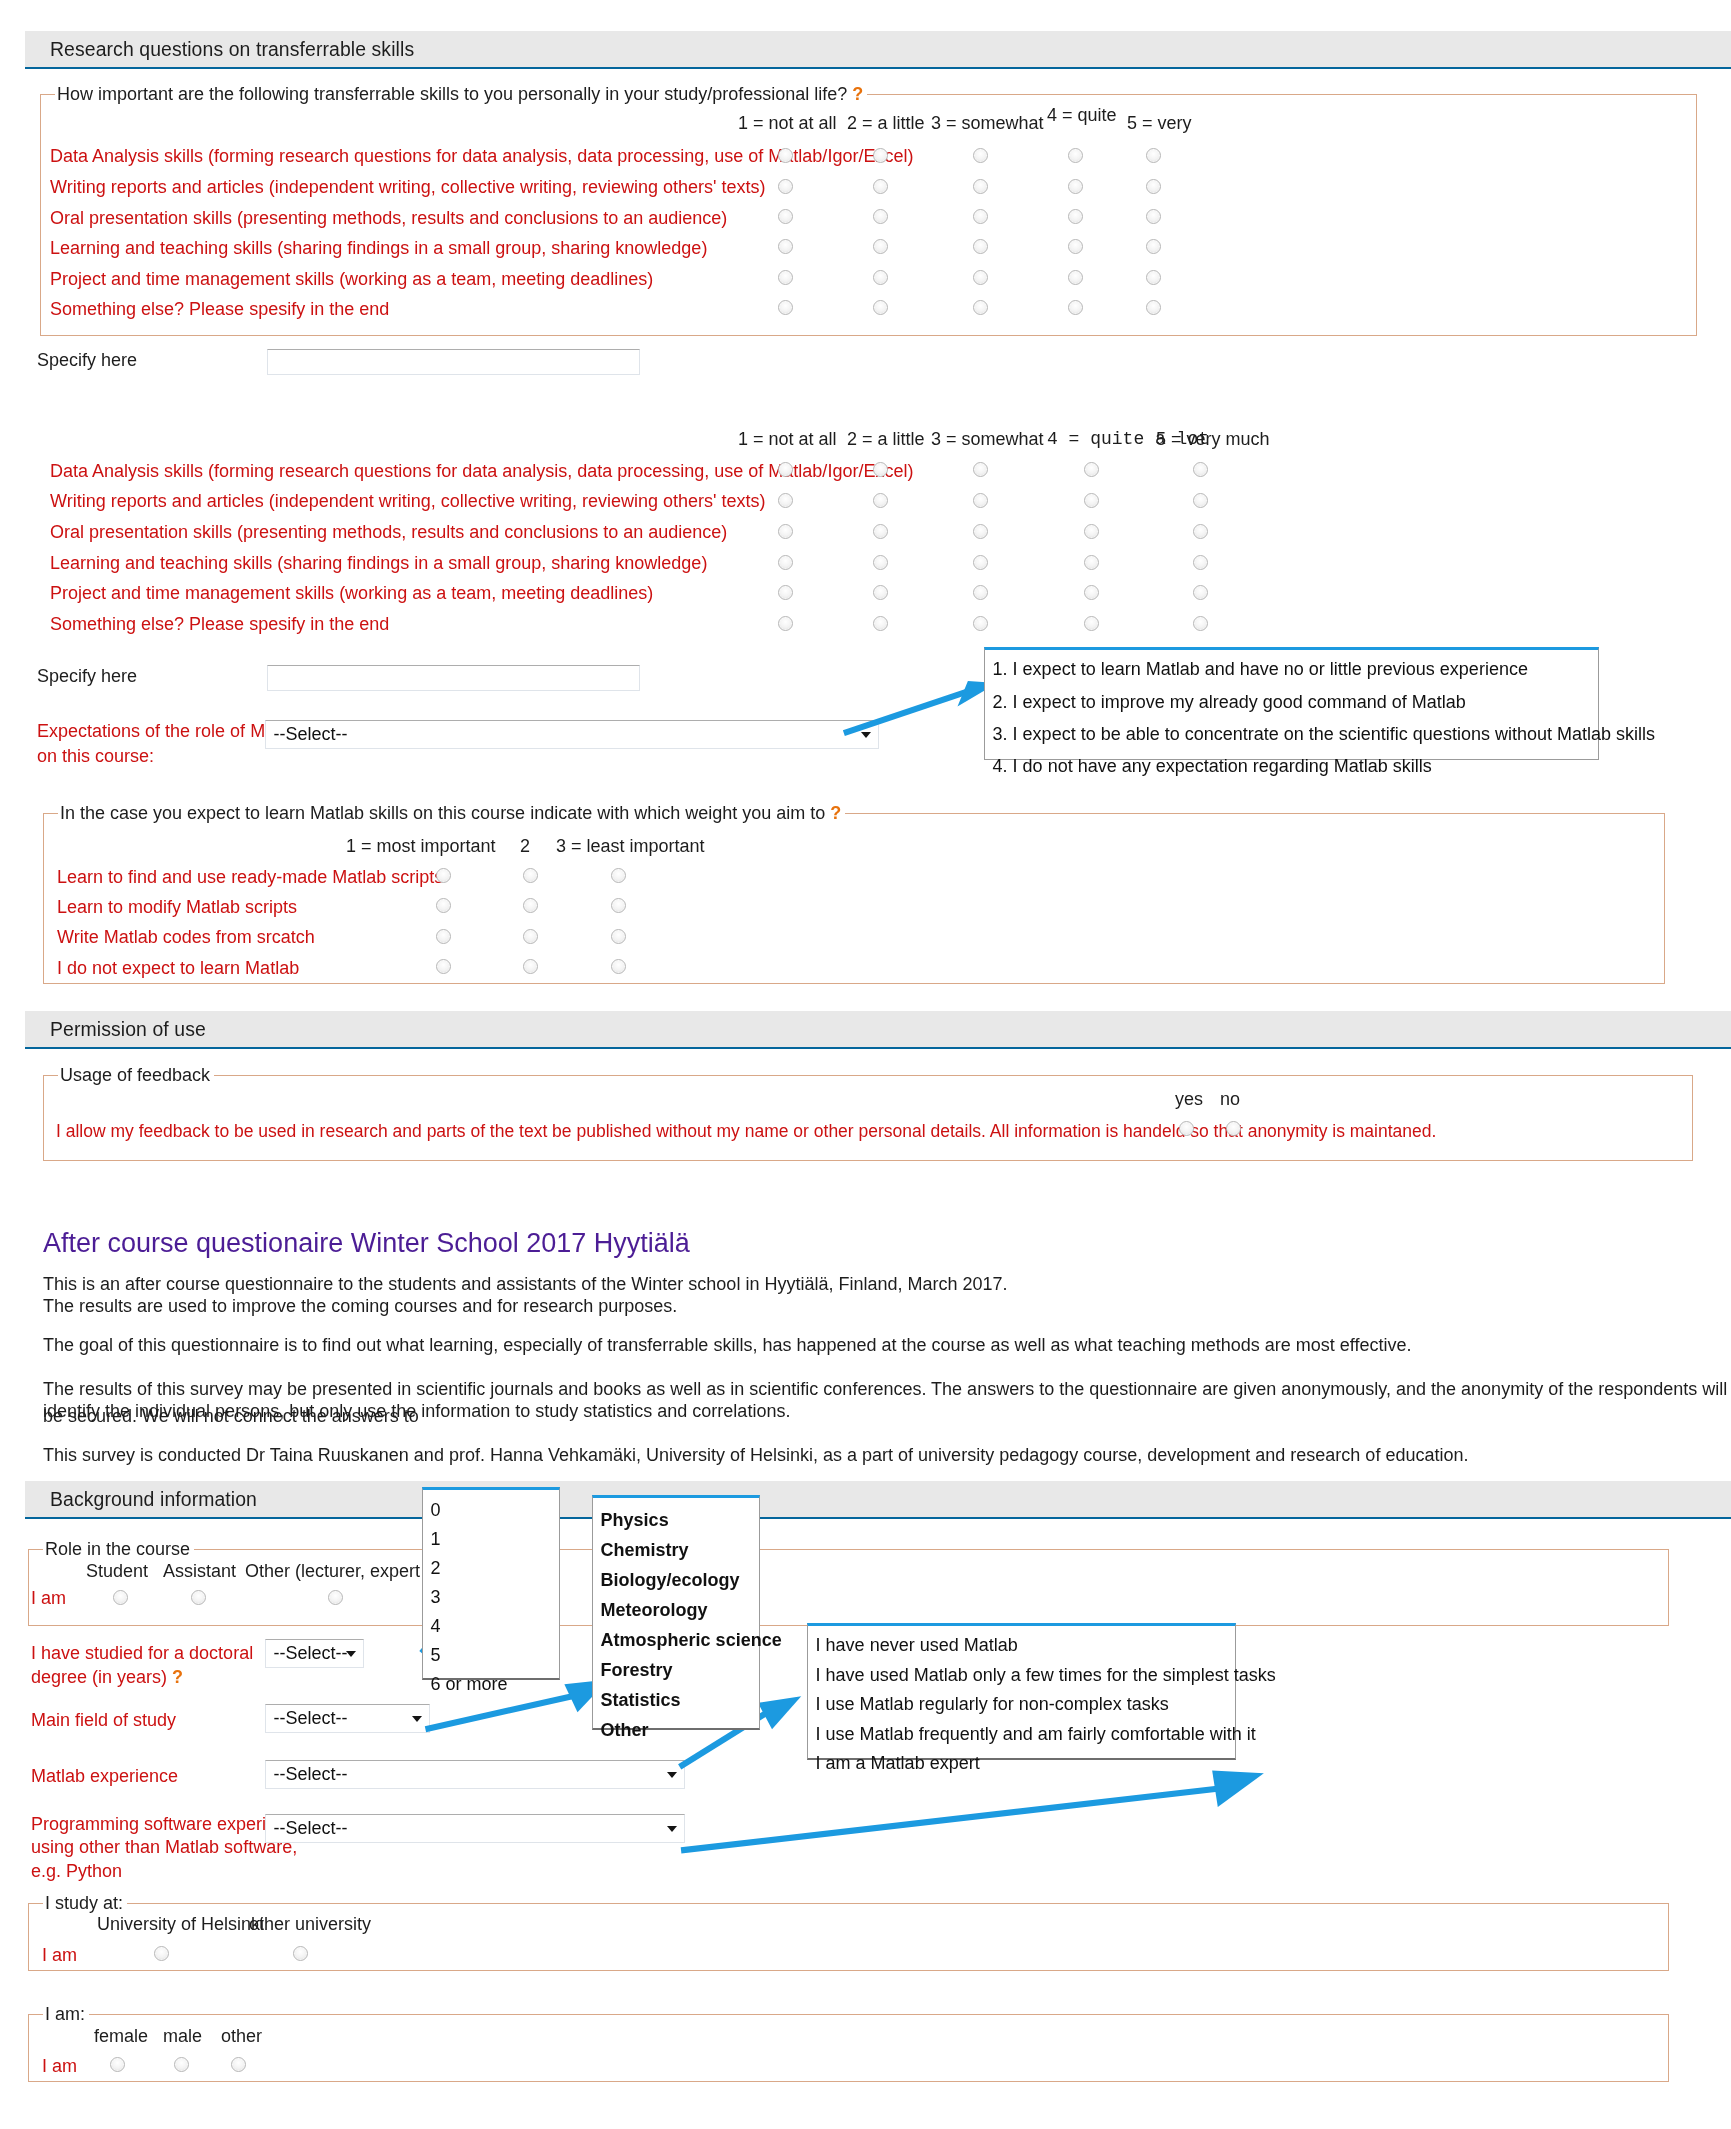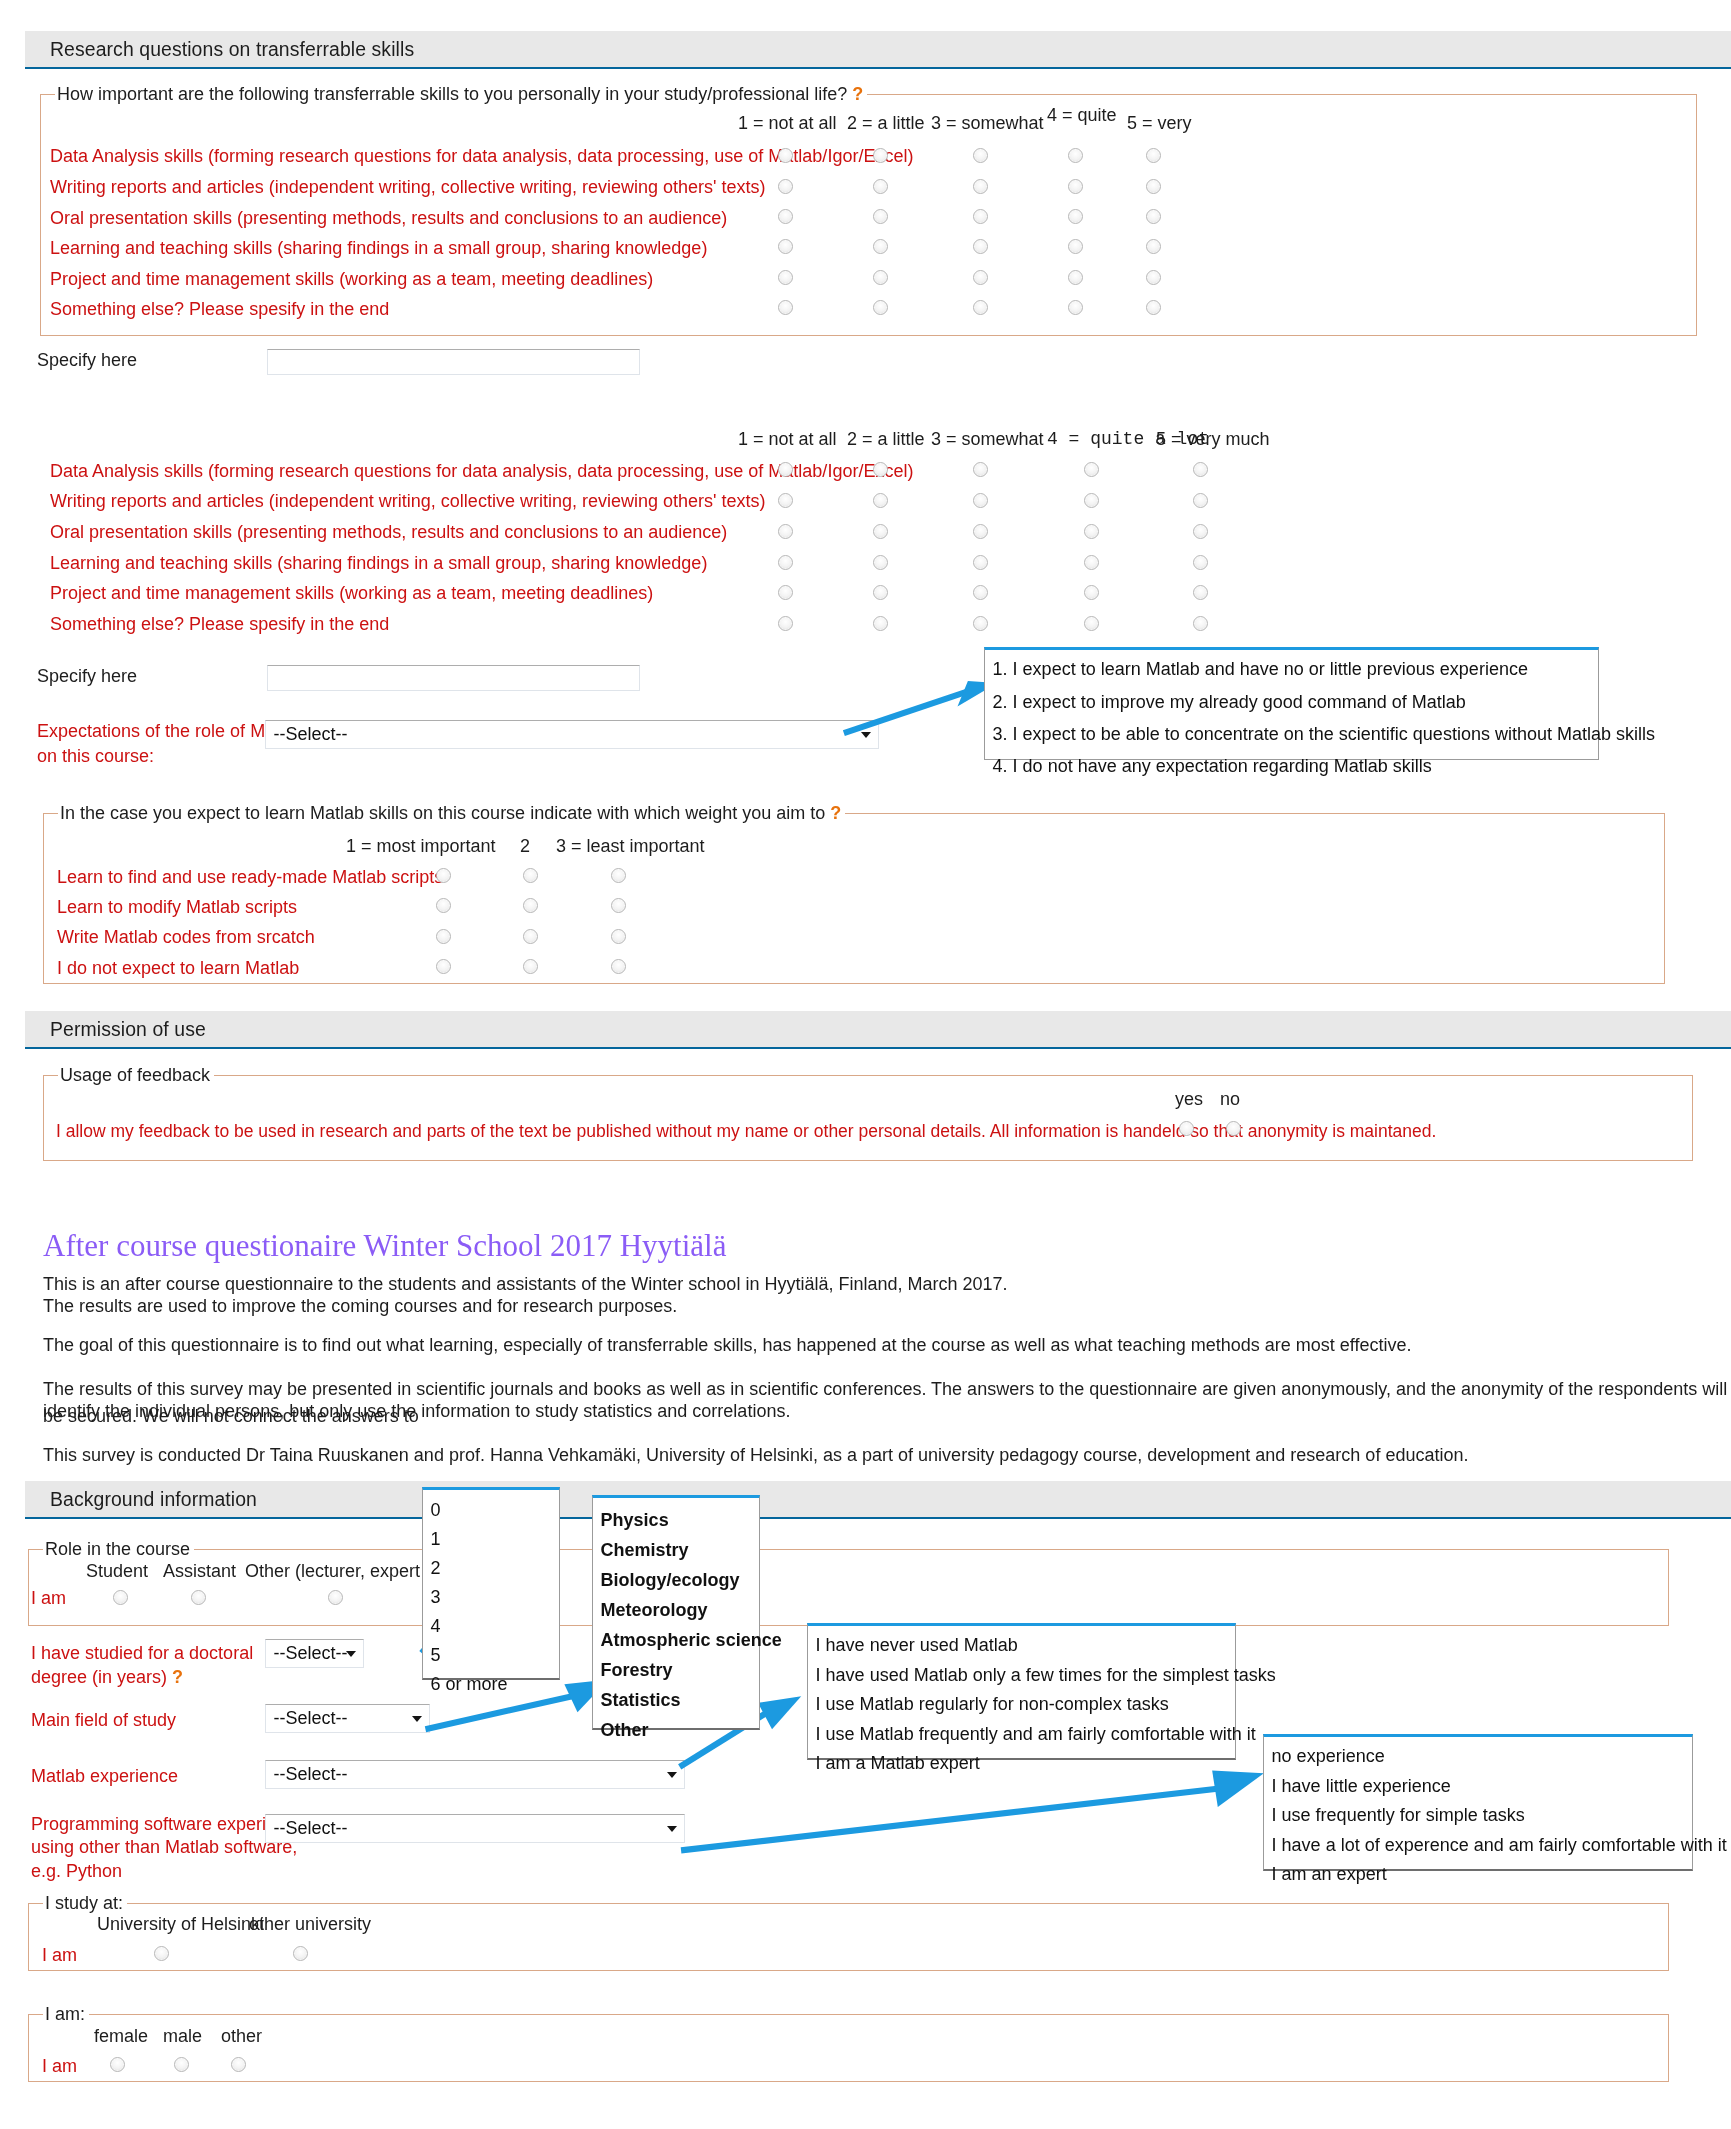--- a/index.html
+++ b/index.html
@@ -93,21 +93,21 @@
   .dd-item{
     font-size:18px;color:#111;white-space:nowrap;
     padding-left:7.6px;
   }
 
   
   .arrow-svg{position:absolute;z-index:35;overflow:visible;}
 
   
   .bigtitle{
-    position:absolute;font-size:31px;color:#8b5cf6;white-space:nowrap;font-family:Liberation Serif, serif;
+    position:absolute;font-size:27px;color:#4c1d95;white-space:nowrap;
   }
   .para{
     position:absolute;font-size:18px;color:#1d1d1d;line-height:1.48;
   }
 </style>
 </head>
 <body>
 
 <div class="page">
 
@@ -379,27 +379,20 @@
   </svg>
 
   <div class="t red" style="left:31px;top:1814px;">Programming software experience</div>
   <div class="t red" style="left:31px;top:1837px;">using other than Matlab software,</div>
   <div class="t red" style="left:31px;top:1861px;">e.g. Python</div>
   <div class="sel" style="left:265px;top:1814px;width:420px;height:29px;">
     <span class="sel-label">--Select--</span>
     <span class="sel-arrow"></span>
   </div>
 
-  <div class="dd thin-bottom" style="left:1263px;top:1734px;width:430px;height:137px;">
-    <div class="dd-item" style="padding-top:9.4px;">no experience</div>
-    <div class="dd-item" style="padding-top:8.5px;">I have little experience</div>
-    <div class="dd-item" style="padding-top:8.5px;">I use frequently for simple tasks</div>
-    <div class="dd-item" style="padding-top:8.5px;">I have a lot of experence and am fairly comfortable with it</div>
-    <div class="dd-item" style="padding-top:8.5px;">I am an expert</div>
-  </div>
   <svg class="arrow-svg" style="left:675px;top:1762px;width:609px;height:94px;" viewBox="0 0 1290 200">
     <path d="M10 188 L1160 56" stroke="#1c9ae0" stroke-width="13" fill="none"></path>
     <path d="M1250 24 L1140 18 L1152 96 Z" fill="#1c9ae0"></path>
   </svg>
 
   <fieldset class="fs" style="left:28px;top:1893px;width:1639px;height:76px;">
     <legend>I study at:</legend>
   </fieldset>
   <div class="t" style="left:97px;top:1914px;">University of Helsinki</div>
   <div class="t" style="left:249px;top:1914px;">other university</div>

